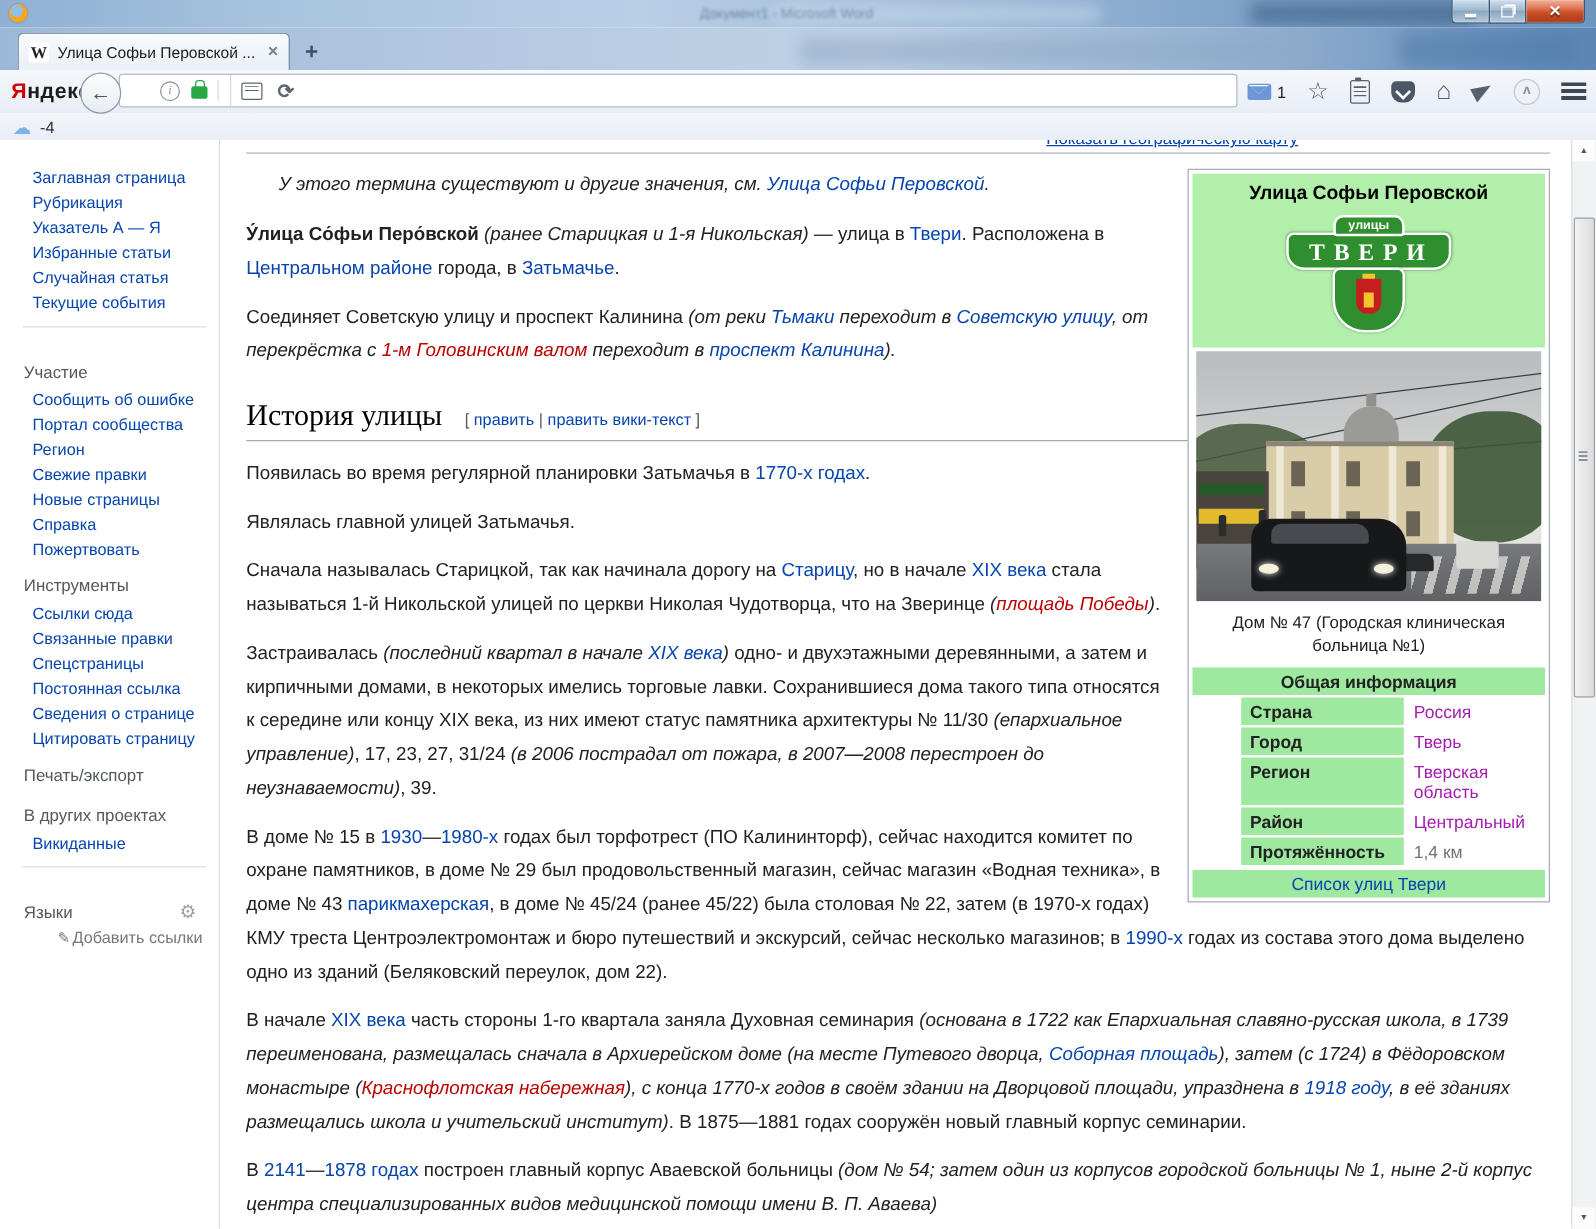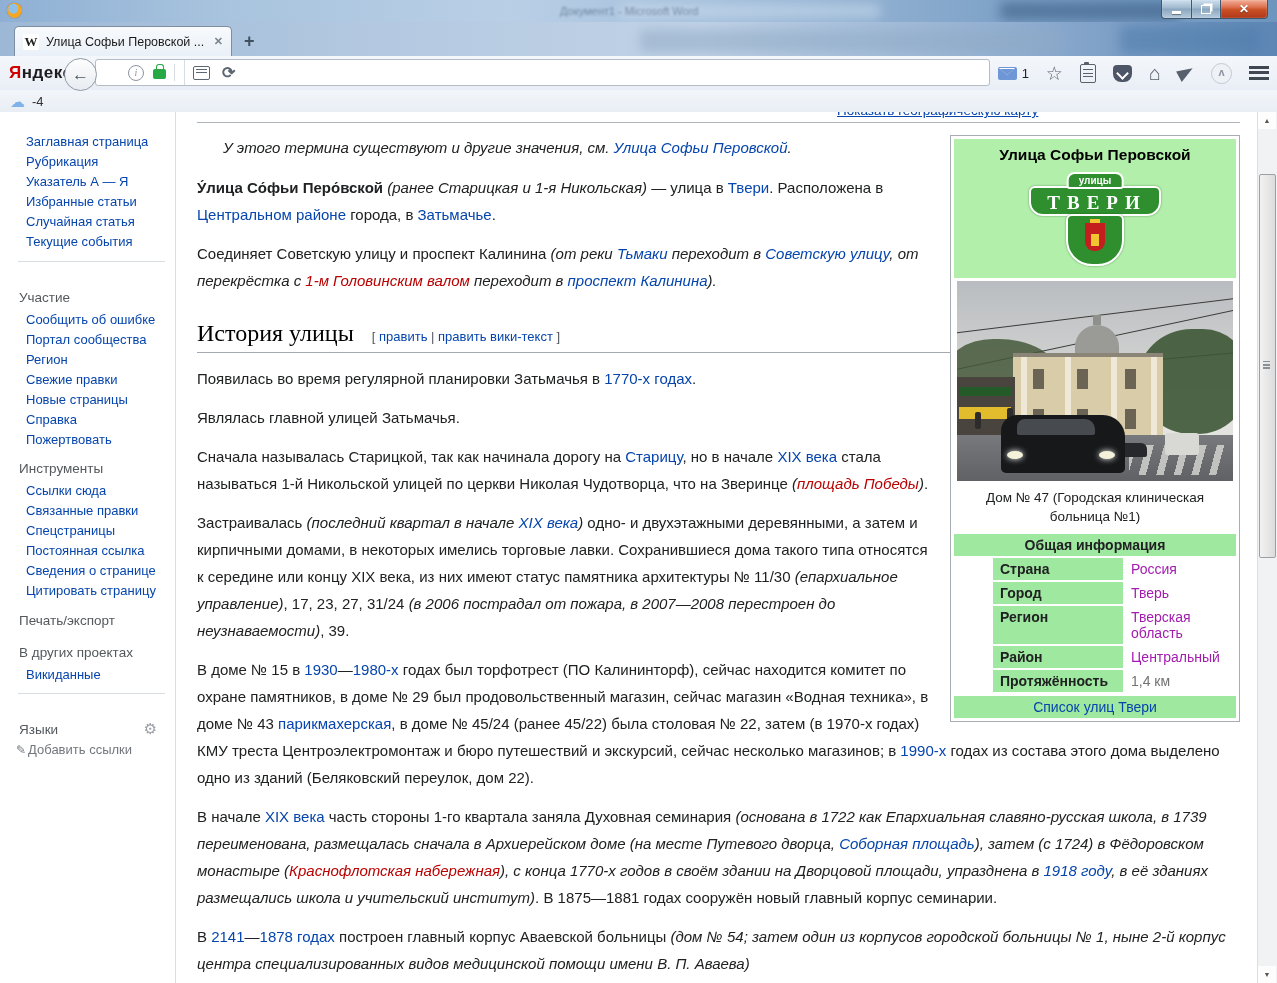--- a/index.html
+++ b/index.html
@@ -95,21 +95,21 @@
   
   #page{position:absolute;left:0;top:112px;width:1277px;bottom:0;background:#fff;overflow:hidden;}
   #sidebar{position:absolute;left:0;top:0;width:176px;bottom:0;border-right:1px solid #d8dde3;
     padding-top:20px;box-sizing:border-box;font-size:13px;}
   .sb-list{padding:0 8px 0 26px;margin:0 0 6px 0;}
   .sb-link{display:block;color:#0645ad;text-decoration:none;line-height:19.5px;margin-bottom:0.5px;cursor:pointer;}
   .sb-sep{border-top:1px solid #d8dde3;margin:9px 10px 8px 18px;}
   .sb-head{color:#54595d;padding:2px 8px 5px 19px;font-size:13.5px;margin-top:26px;}
   .sb-langs{position:relative;}
   .gear-ic{position:absolute;right:18px;top:0px;color:#9aa0a6;font-size:15px;}
-  .addlinks{color:#72777d;padding-left:16px;font-size:13px;cursor:pointer;}
+  .addlinks{color:#72777d;padding-left:46px;font-size:13px;cursor:pointer;}
   .pencil-ic{color:#72777d;font-size:12px;margin-right:2px;}
 
   #content{position:absolute;left:177px;top:0;right:25px;bottom:0;overflow:hidden;
     padding:16px 12px 0 20px;box-sizing:border-box;color:#202122;}
   .map-link{position:absolute;top:-9px;left:660px;font-size:13.5px;color:#0645ad;
     text-decoration:underline;white-space:nowrap;cursor:pointer;}
   .top-rule{position:absolute;top:10px;left:20px;right:12px;border-top:1px solid #aeb4bb;}
 
   .hatnote{margin:8px 0 14px 26px;font-size:15px;line-height:24px;}
   p.art{font-size:15px;line-height:27px;margin:12px 0;}

